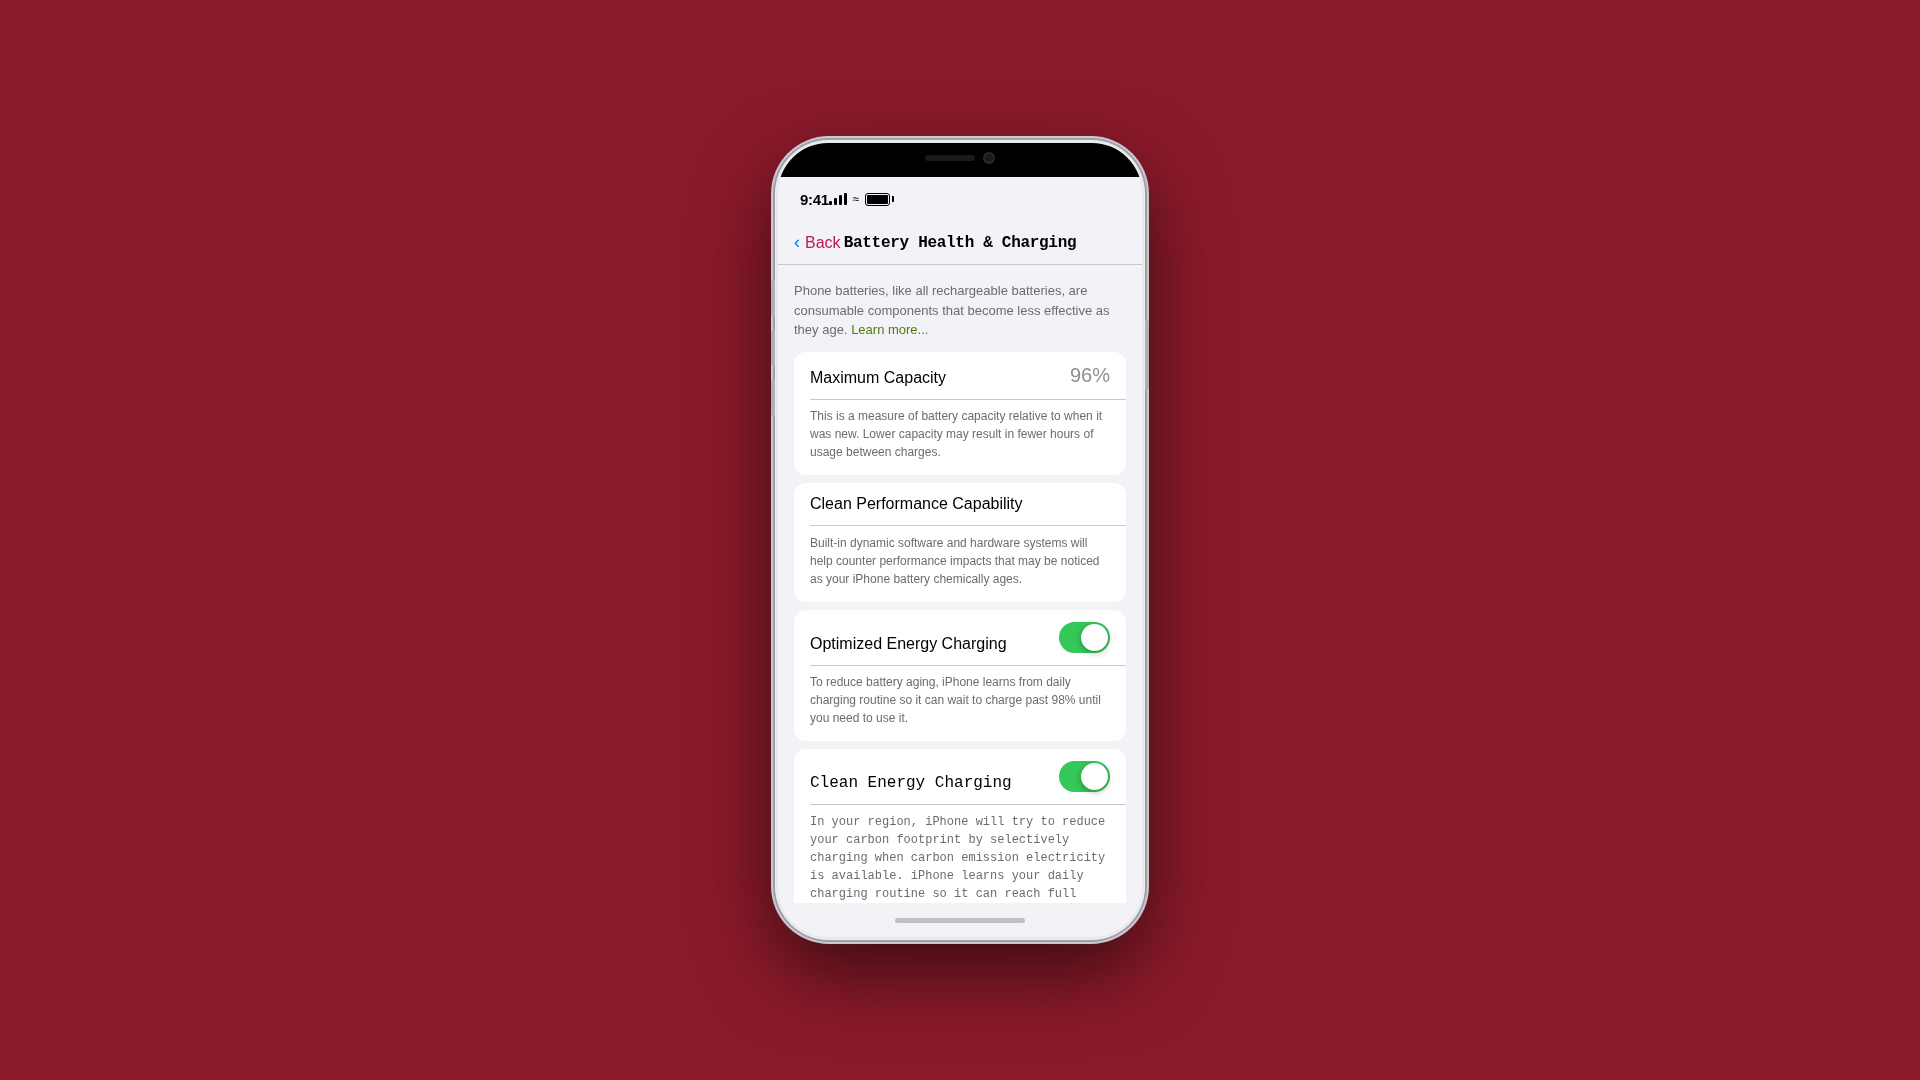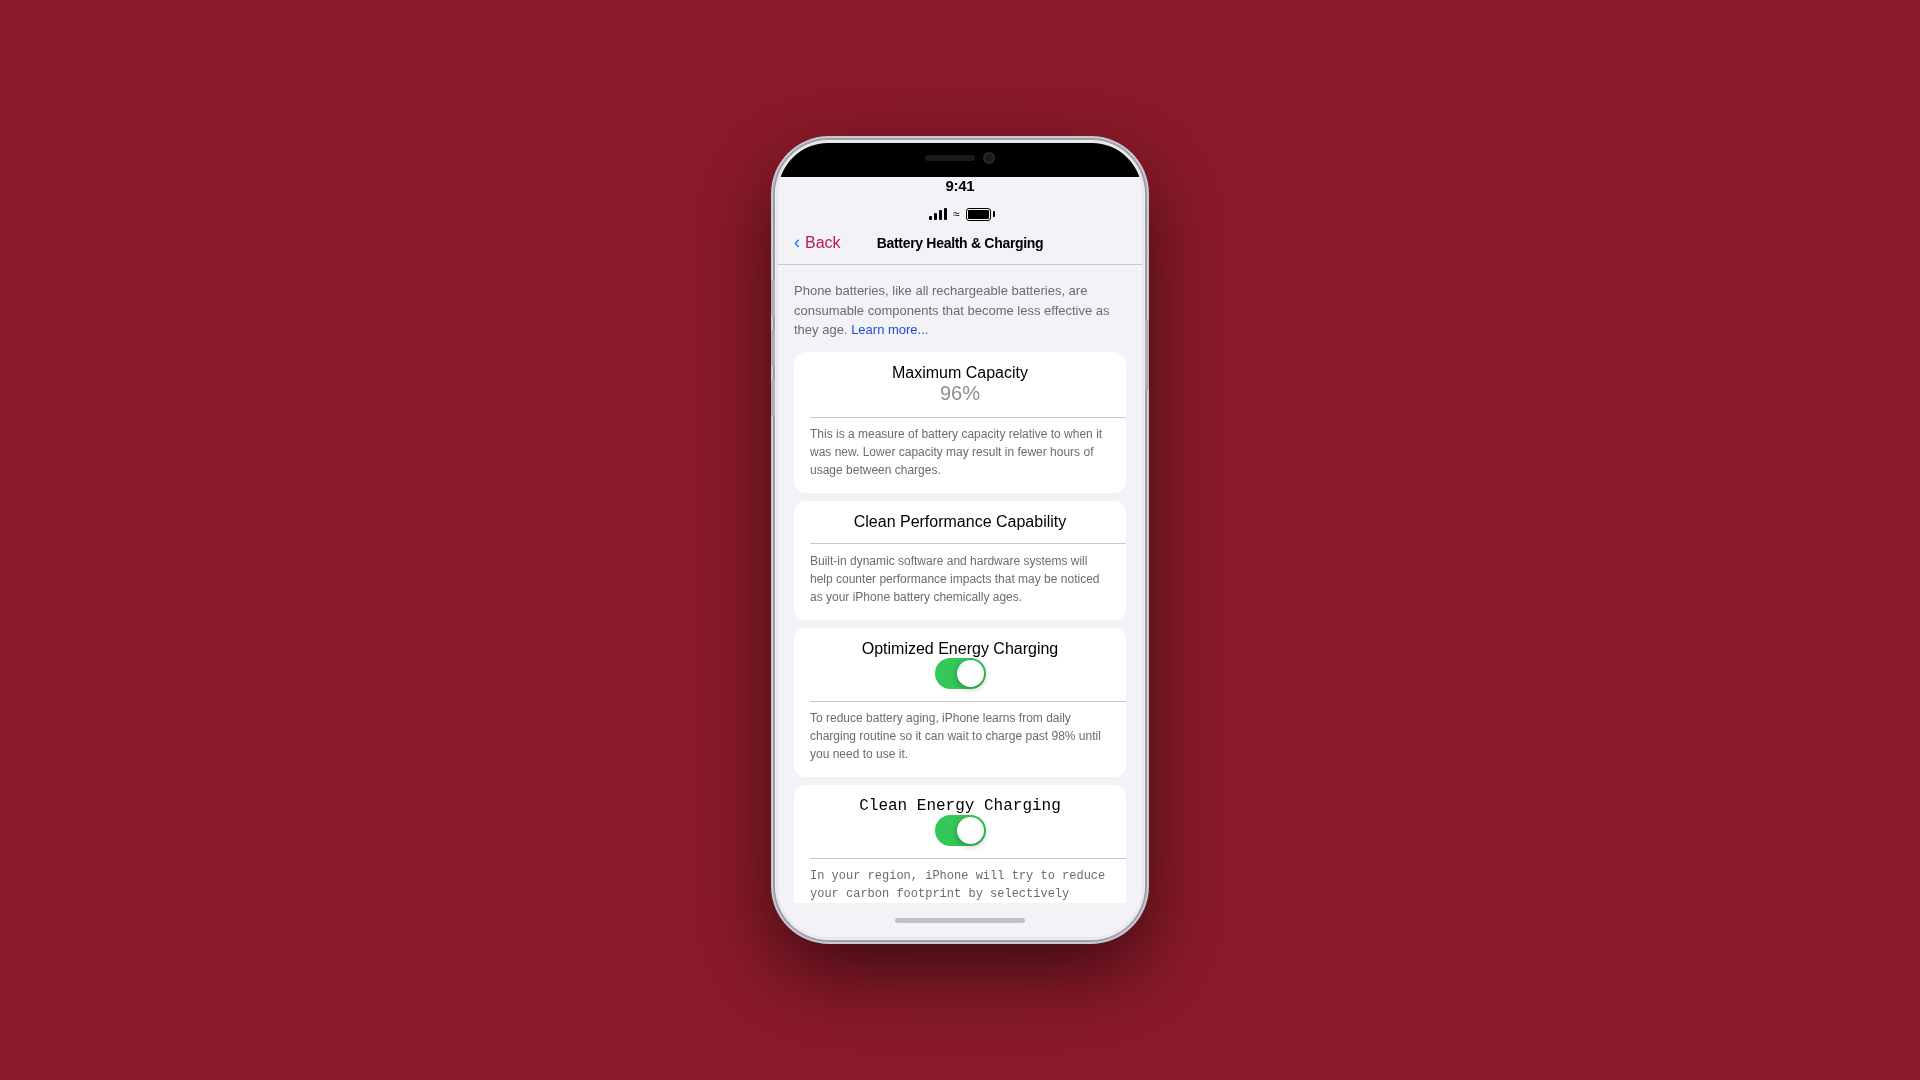--- a/index.html
+++ b/index.html
@@ -102,24 +102,23 @@
       background: #1A1A1A;
       border-radius: 3px;
     }
 
     
     .status-bar {
       background: #F2F2F7;
       height: 44px;
       display: flex;
       align-items: center;
-      justify-content: space-between;
+      justify-content: flex-start;
       padding: 0 22px;
       flex-shrink: 0;
-      flex-direction: column;
     }
 
     .status-time {
       font-size: 15px;
       font-weight: 600;
       color: #000;
       letter-spacing: -0.3px;
     }
 
     .status-icons {
@@ -204,62 +203,62 @@
       color: #007AFF;
       margin-right: 2px;
     }
 
     .back-label {
       font-size: 16px;
       color: #be185d;
     }
 
     .nav-title {
-      font-size: 14px;
+      font-size: 16px;
       font-weight: 600;
       color: #000;
       letter-spacing: -0.3px;
+      font-family: Liberation Mono, monospace;
     }
 
     
     .content {
       flex: 1;
       overflow-y: auto;
       background: #F2F2F7;
       padding-bottom: 20px;
     }
 
     .content::-webkit-scrollbar { display: none; }
 
     .intro-text {
       padding: 16px 16px 12px 16px;
       font-size: 13px;
       color: #6C6C70;
       line-height: 1.5;
     }
 
     .learn-more-link {
-      color: #1d4ed8;
+      color: #4d7c0f;
       text-decoration: none;
     }
 
     
     .card {
       background: #fff;
       border-radius: 12px;
       margin: 0 16px 8px 16px;
       overflow: hidden;
     }
 
     .card-row {
       padding: 12px 16px;
       display: flex;
-      align-items: center;
+      align-items: flex-end;
       justify-content: space-between;
-      flex-direction: column;
     }
 
     .card-label {
       font-size: 16px;
       color: #000;
       font-weight: 400;
     }
 
     .card-value {
       font-size: 20px;

